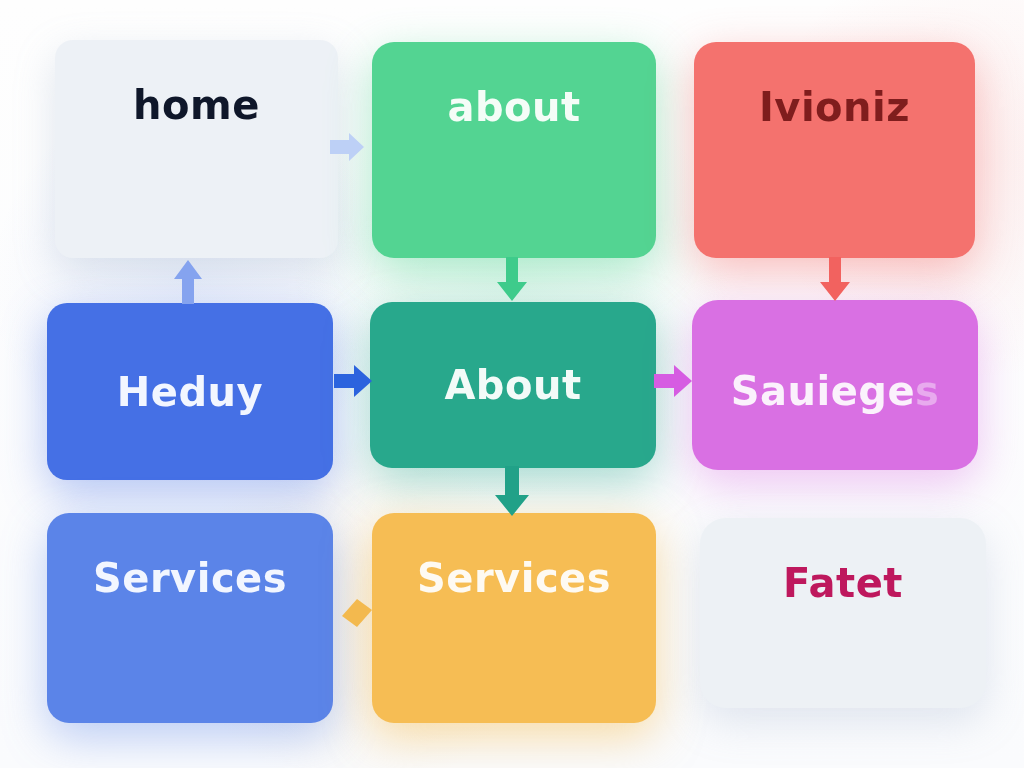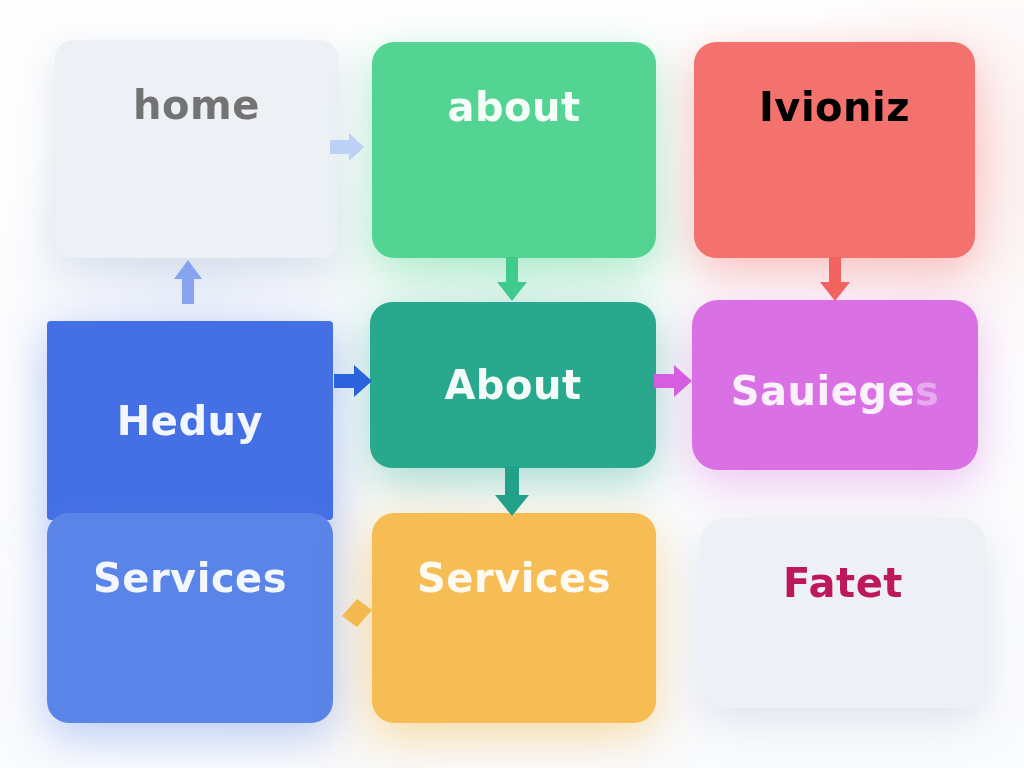--- a/index.html
+++ b/index.html
@@ -27,48 +27,48 @@
   }
   .label-top    { align-items: flex-start; padding-top: 42px; }
   .label-center { align-items: center; }
   .arrow { position: absolute; display: block; }
   .tail-faded { opacity: 0.45; }
 
   
   #n-home      { left: 55px;  top: 40px;  width: 283px; height: 218px; border-radius: 18px; box-shadow: 0 14px 40px rgba(145,165,195,0.28); }
   #n-about-top { left: 372px; top: 42px;  width: 284px; height: 216px; border-radius: 22px; box-shadow: 0 14px 45px rgba(83,212,146,0.45); }
   #n-ivioniz   { left: 694px; top: 42px;  width: 281px; height: 216px; border-radius: 22px; box-shadow: 0 14px 45px rgba(244,114,110,0.45); }
-  #n-heduy     { left: 47px;  top: 321px; width: 286px; height: 199px; border-radius: 4px; box-shadow: 0 14px 45px rgba(69,112,229,0.40); }
+  #n-heduy     { left: 47px;  top: 303px; width: 286px; height: 177px; border-radius: 20px; box-shadow: 0 14px 45px rgba(69,112,229,0.40); }
   #n-about-ctr { left: 370px; top: 302px; width: 286px; height: 166px; border-radius: 22px; box-shadow: 0 14px 45px rgba(40,168,140,0.40); }
   #n-sauieges  { left: 692px; top: 300px; width: 286px; height: 170px; border-radius: 26px; box-shadow: 0 14px 45px rgba(217,112,227,0.40); }
   #n-serv-l    { left: 47px;  top: 513px; width: 286px; height: 210px; border-radius: 22px; box-shadow: 0 14px 45px rgba(91,132,232,0.40); }
   #n-serv-c    { left: 372px; top: 513px; width: 284px; height: 210px; border-radius: 22px; box-shadow: 0 14px 45px rgba(246,189,84,0.50); }
   #n-fatet     { left: 700px; top: 518px; width: 286px; height: 190px; border-radius: 26px; box-shadow: 0 14px 40px rgba(145,165,195,0.25); }
 
   
   #a-home-about   { left: 330px; top: 128px; }
   #a-heduy-home   { left: 171px; top: 260px; }
   #a-about-down   { left: 494px; top: 257px; }
   #a-ivioniz-down { left: 817px; top: 257px; }
   #a-heduy-right  { left: 334px; top: 361px; }
   #a-about-right  { left: 654px; top: 361px; }
   #a-about-serv   { left: 491px; top: 466px; }
   #a-serv-diamond { left: 340px; top: 597px; }
 </style>
 </head>
 <body>
 
 <div class="node label-top" id="n-home" style="background: rgb(237, 241, 246);">
-  <span class="node-label" style="color: #737373; text-align: center;">home</span>
+  <span class="node-label" style="color: #0f172a; text-align: center;">home</span>
 </div>
 <div class="node label-top" id="n-about-top" style="background: rgb(83, 212, 146);">
   <span class="node-label" style="color: rgb(244, 253, 247);">about</span>
 </div>
 <div class="node label-top" id="n-ivioniz" style="background: rgb(244, 114, 110);">
-  <span class="node-label" style="color: #000000;">Ivioniz</span>
+  <span class="node-label" style="color: #7f1d1d;">Ivioniz</span>
 </div>
 
 <div class="node label-center" id="n-heduy" style="background: rgb(69, 112, 229);">
   <span class="node-label" style="color: rgb(242, 246, 255);">Heduy</span>
 </div>
 <div class="node label-center" id="n-about-ctr" style="background: rgb(40, 168, 140);">
   <span class="node-label" style="color: rgb(242, 251, 248);">About</span>
 </div>
 <div class="node label-center" id="n-sauieges" style="background: rgb(217, 112, 227);">
   <span class="node-label" style="color: rgb(251, 241, 252); margin-top: 12px;"><span>Sauiege</span><span class="tail-faded">s</span></span>

